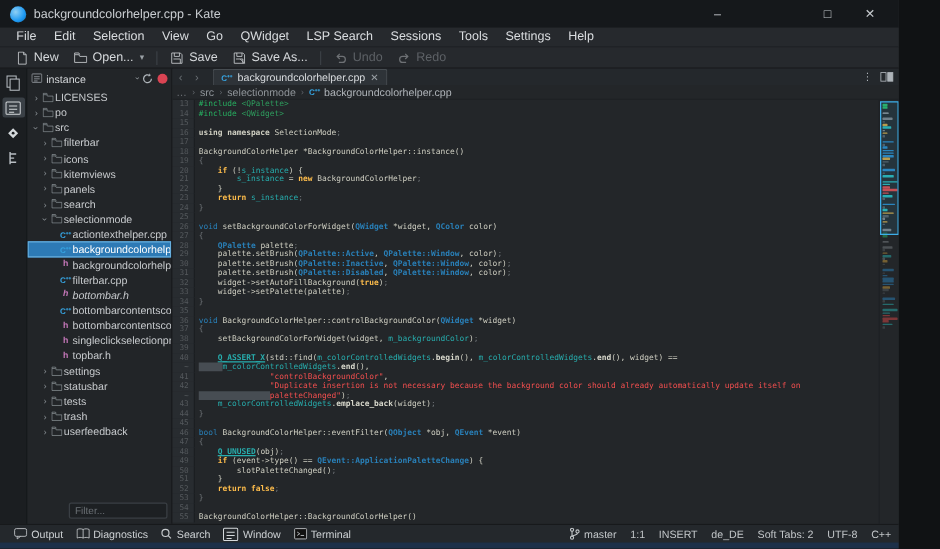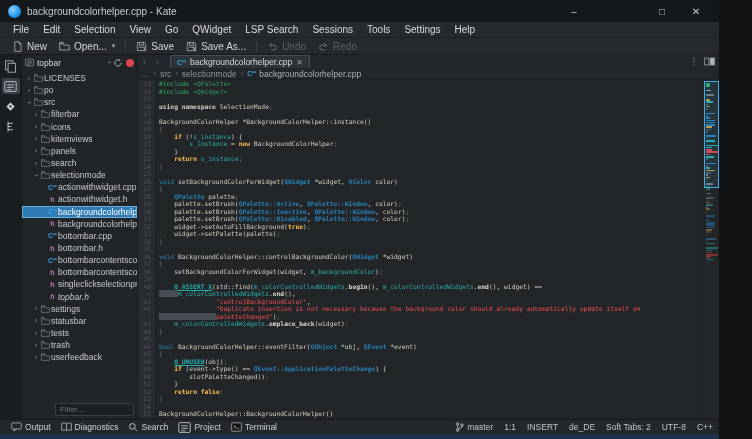--- a/index.html
+++ b/index.html
@@ -205,21 +205,21 @@
         </span>
       </div>
 
     <div class="projpanel">
       <div class="projhead">
         <span class="projname">
           <svg width="9" height="9" viewBox="0 0 16 16">
               <rect x="1" y="2" width="14" height="12" rx="1" fill="none" stroke="#aeb4b9"></rect>
               <path d="M4 6h8M4 9h8M4 12h5" stroke="#aeb4b9"></path>
             </svg>
-          <span>topbar</span>
+          <span>instance</span>
         </span>
         <span class="projchev">›</span>
         <svg width="10" height="10" viewBox="0 0 16 16">
             <path d="M13 8a5 5 0 1 1-2-4" fill="none" stroke="#aeb4b9" stroke-width="1.6"></path>
             <path d="M11 1l1 3-3 1z" fill="#aeb4b9"></path>
           </svg>
         <span class="redcirc"></span>
       </div>
       <div class="tree" id="tree">
           <div class="titem" style="padding-left: 3px;">
@@ -310,79 +310,72 @@
                 <path d="M1 3V1h5l1 2" fill="none" stroke="#90989d"></path>
               </svg>
             </span>
             <span>selectionmode</span>
           </div>
           <div class="titem" style="padding-left: 17px;">
             <span class="arrow"></span>
             <span class="ficon">
               <span class="mono-cpp">C⁺⁺</span>
             </span>
-            <span>actionwithwidget.cpp</span>
+            <span>actiontexthelper.cpp</span>
+          </div>
+          <div class="titem selected" style="padding-left: 17px;">
+            <span class="arrow"></span>
+            <span class="ficon">
+              <span class="mono-cpp">C⁺⁺</span>
+            </span>
+            <span>backgroundcolorhelper.c...</span>
           </div>
           <div class="titem" style="padding-left: 17px;">
             <span class="arrow"></span>
             <span class="ficon">
               <span class="mono-h">h</span>
             </span>
-            <span>actionwithwidget.h</span>
-          </div>
-          <div class="titem selected" style="padding-left: 17px;">
-            <span class="arrow"></span>
-            <span class="ficon">
-              <span class="mono-cpp">C⁺⁺</span>
-            </span>
-            <span>backgroundcolorhelper.c...</span>
+            <span>backgroundcolorhelper.h</span>
           </div>
           <div class="titem" style="padding-left: 17px;">
             <span class="arrow"></span>
             <span class="ficon">
+              <span class="mono-cpp">C⁺⁺</span>
+            </span>
+            <span>filterbar.cpp</span>
+          </div>
+          <div class="titem" style="padding-left: 17px; font-style: italic;">
+            <span class="arrow"></span>
+            <span class="ficon">
               <span class="mono-h">h</span>
             </span>
-            <span>backgroundcolorhelper.h</span>
+            <span>bottombar.h</span>
           </div>
           <div class="titem" style="padding-left: 17px;">
             <span class="arrow"></span>
             <span class="ficon">
               <span class="mono-cpp">C⁺⁺</span>
             </span>
-            <span>bottombar.cpp</span>
+            <span>bottombarcontentscont...</span>
           </div>
           <div class="titem" style="padding-left: 17px;">
             <span class="arrow"></span>
             <span class="ficon">
               <span class="mono-h">h</span>
             </span>
-            <span>bottombar.h</span>
+            <span>bottombarcontentscont...</span>
           </div>
           <div class="titem" style="padding-left: 17px;">
             <span class="arrow"></span>
             <span class="ficon">
-              <span class="mono-cpp">C⁺⁺</span>
-            </span>
-            <span>bottombarcontentscont...</span>
+              <span class="mono-h">h</span>
+            </span>
+            <span>singleclickselectionproxy...</span>
           </div>
           <div class="titem" style="padding-left: 17px;">
-            <span class="arrow"></span>
-            <span class="ficon">
-              <span class="mono-h">h</span>
-            </span>
-            <span>bottombarcontentscont...</span>
-          </div>
-          <div class="titem" style="padding-left: 17px;">
-            <span class="arrow"></span>
-            <span class="ficon">
-              <span class="mono-h">h</span>
-            </span>
-            <span>singleclickselectionproxy...</span>
-          </div>
-          <div class="titem" style="padding-left: 17px; font-style: italic;">
             <span class="arrow"></span>
             <span class="ficon">
               <span class="mono-h">h</span>
             </span>
             <span>topbar.h</span>
           </div>
           <div class="titem" style="padding-left: 10px;">
             <span class="arrow">›</span>
             <span class="ficon">
               <svg width="9" height="8" viewBox="0 0 16 14">
@@ -764,21 +757,21 @@
           </span>
           <span>Search</span>
         </span>
         <span class="sbtool">
           <span>
             <svg width="13" height="13" viewBox="0 0 16 16">
               <rect x="1" y="2" width="14" height="12" rx="1" fill="none" stroke="#d5d9dc"></rect>
               <path d="M4 6h8M4 9h8M4 12h5" stroke="#d5d9dc"></path>
             </svg>
           </span>
-          <span>Project</span>
+          <span>Window</span>
         </span>
         <span class="sbtool">
           <span>
             <svg width="11" height="10" viewBox="0 0 16 14">
               <rect x="1" y="1" width="14" height="12" rx="1" fill="#111" stroke="#c6cacd"></rect>
               <path d="M4 5l3 2-3 2M8 9h4" stroke="#c6cacd" fill="none"></path>
             </svg>
           </span>
           <span>Terminal</span>
         </span>

